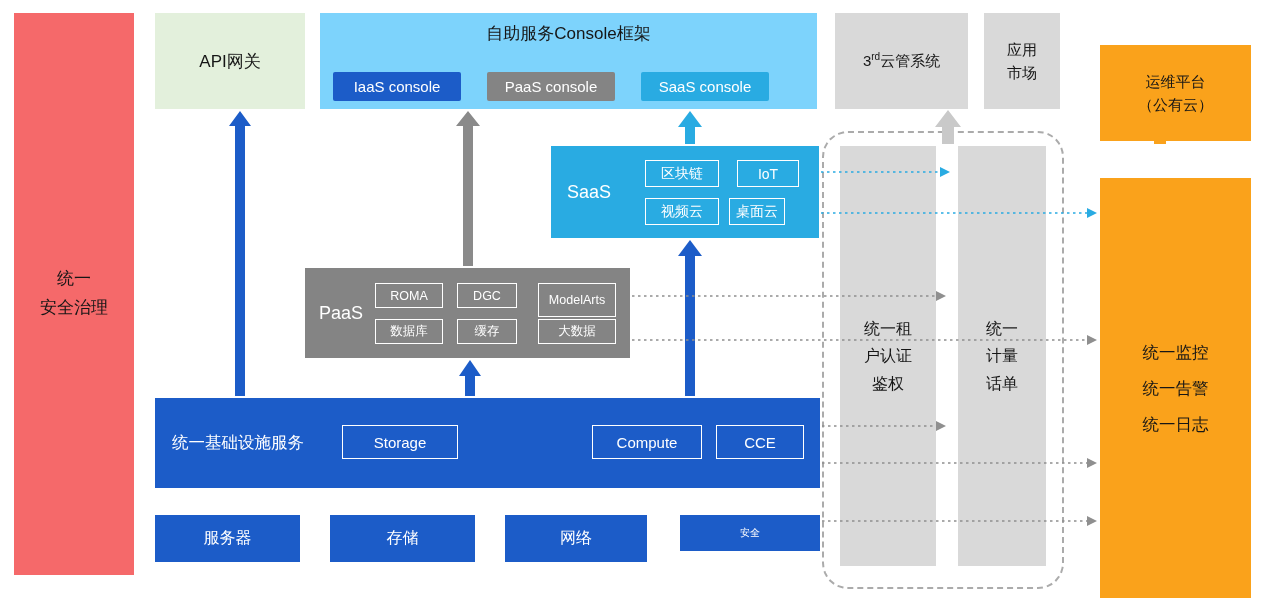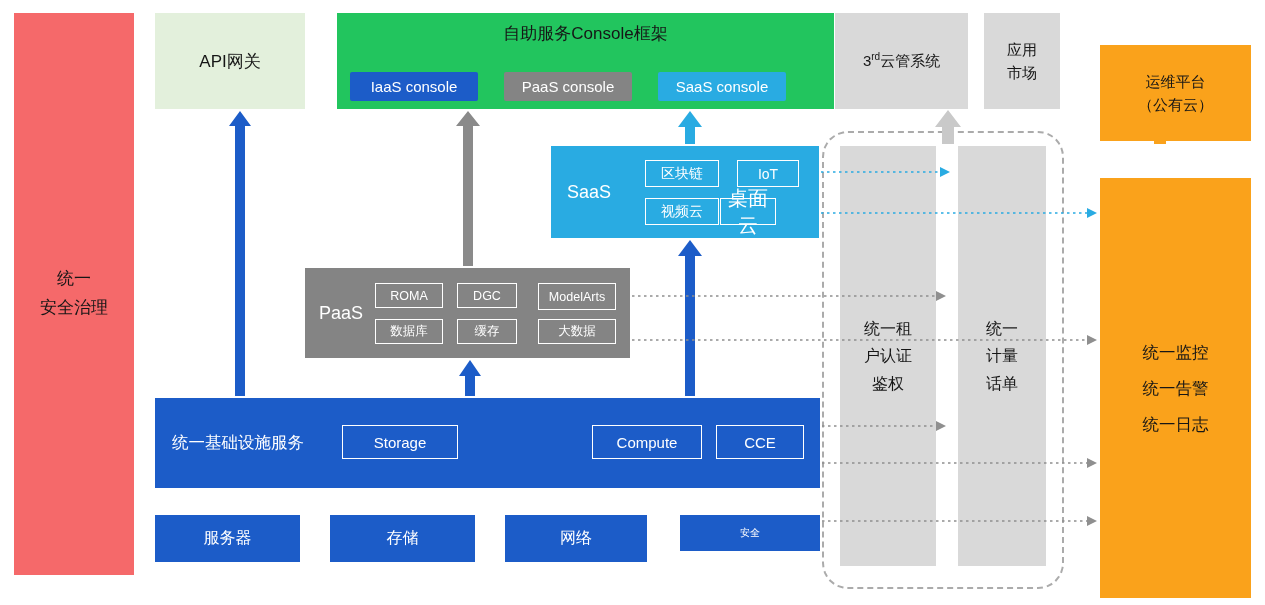--- a/index.html
+++ b/index.html
@@ -9,21 +9,21 @@
   .flexc{display:flex;align-items:center;justify-content:center;text-align:center;}
   .pre{white-space:pre-line;}
   .white{color:#ffffff;}
   .black{color:#161616;}
   .blue-bg{background:#1C5CC8;}
   .cyan-bg{background:#29ABE2;}
   .gray-bg{background:#848484;}
   .lgray-bg{background:#D9D9D9;}
   .orange-bg{background:#FAA21B;margin-top:32px;}
   .red-bg{background:#F5696A;}
-  .green-bg{background:#22c55e;margin-left:17px;}
+  .green-bg{background:#7dd3fc;}
   .lgreen-bg{background:#E3F0DC;}
   .chip{display:flex;align-items:center;justify-content:center;text-align:center;
         border:1.5px solid #ffffff;border-radius:0;color:#ffffff;box-sizing:border-box;}
   svg{pointer-events:none;}
 </style>
 </head>
 <body>
 
 <div class="canvas">
 
@@ -55,28 +55,28 @@
   <div class="abs orange-bg flexc black" style="left:1100px;top:13px;width:151px;height:96px;font-size:15px;line-height:1.55">
     <span class="pre">运维平台
 （公有云）</span>
   </div>
 
   <div class="abs cyan-bg" style="left:551px;top:146px;width:268px;height:92px">
     <span class="white" style="position:absolute;left:16px;top:50%;transform:translateY(-50%);font-size:18px">SaaS</span>
     <div class="abs chip" style="left:94px;top:14px;width:74px;height:27px;font-size:14px">区块链</div>
     <div class="abs chip" style="left:186px;top:14px;width:62px;height:27px;font-size:14px">IoT</div>
     <div class="abs chip" style="left:94px;top:52px;width:74px;height:27px;font-size:14px">视频云</div>
-    <div class="abs chip" style="left:169px;top:52px;width:56px;height:27px;font-size:20px">桌面云</div>
+    <div class="abs chip" style="left:178px;top:52px;width:56px;height:27px;font-size:14px">桌面云</div>
   </div>
 
   <div class="abs gray-bg" style="left:305px;top:268px;width:325px;height:90px">
     <span class="white" style="position:absolute;left:14px;top:50%;transform:translateY(-50%);font-size:18px">PaaS</span>
     <div class="abs chip" style="left:70px;top:15px;width:68px;height:25px;font-size:12.5px">ROMA</div>
     <div class="abs chip" style="left:152px;top:15px;width:60px;height:25px;font-size:12.5px">DGC</div>
-    <div class="abs chip" style="left:233px;top:15px;width:78px;height:27px;font-size:12.5px">ModelArts</div>
+    <div class="abs chip" style="left:233px;top:15px;width:78px;height:34px;font-size:12.5px">ModelArts</div>
     <div class="abs chip" style="left:70px;top:51px;width:68px;height:25px;font-size:12.5px">数据库</div>
     <div class="abs chip" style="left:152px;top:51px;width:60px;height:25px;font-size:12.5px">缓存</div>
     <div class="abs chip" style="left:233px;top:51px;width:78px;height:25px;font-size:12.5px">大数据</div>
   </div>
 
   <div class="abs blue-bg" style="left:155px;top:398px;width:665px;height:90px">
     <span class="white" style="position:absolute;left:17px;top:50%;transform:translateY(-50%);font-size:16.5px">统一基础设施服务</span>
     <div class="abs chip" style="left:187px;top:27px;width:116px;height:34px;font-size:15px">Storage</div>
     <div class="abs chip" style="left:437px;top:27px;width:110px;height:34px;font-size:15px">Compute</div>
     <div class="abs chip" style="left:561px;top:27px;width:88px;height:34px;font-size:15px">CCE</div>

